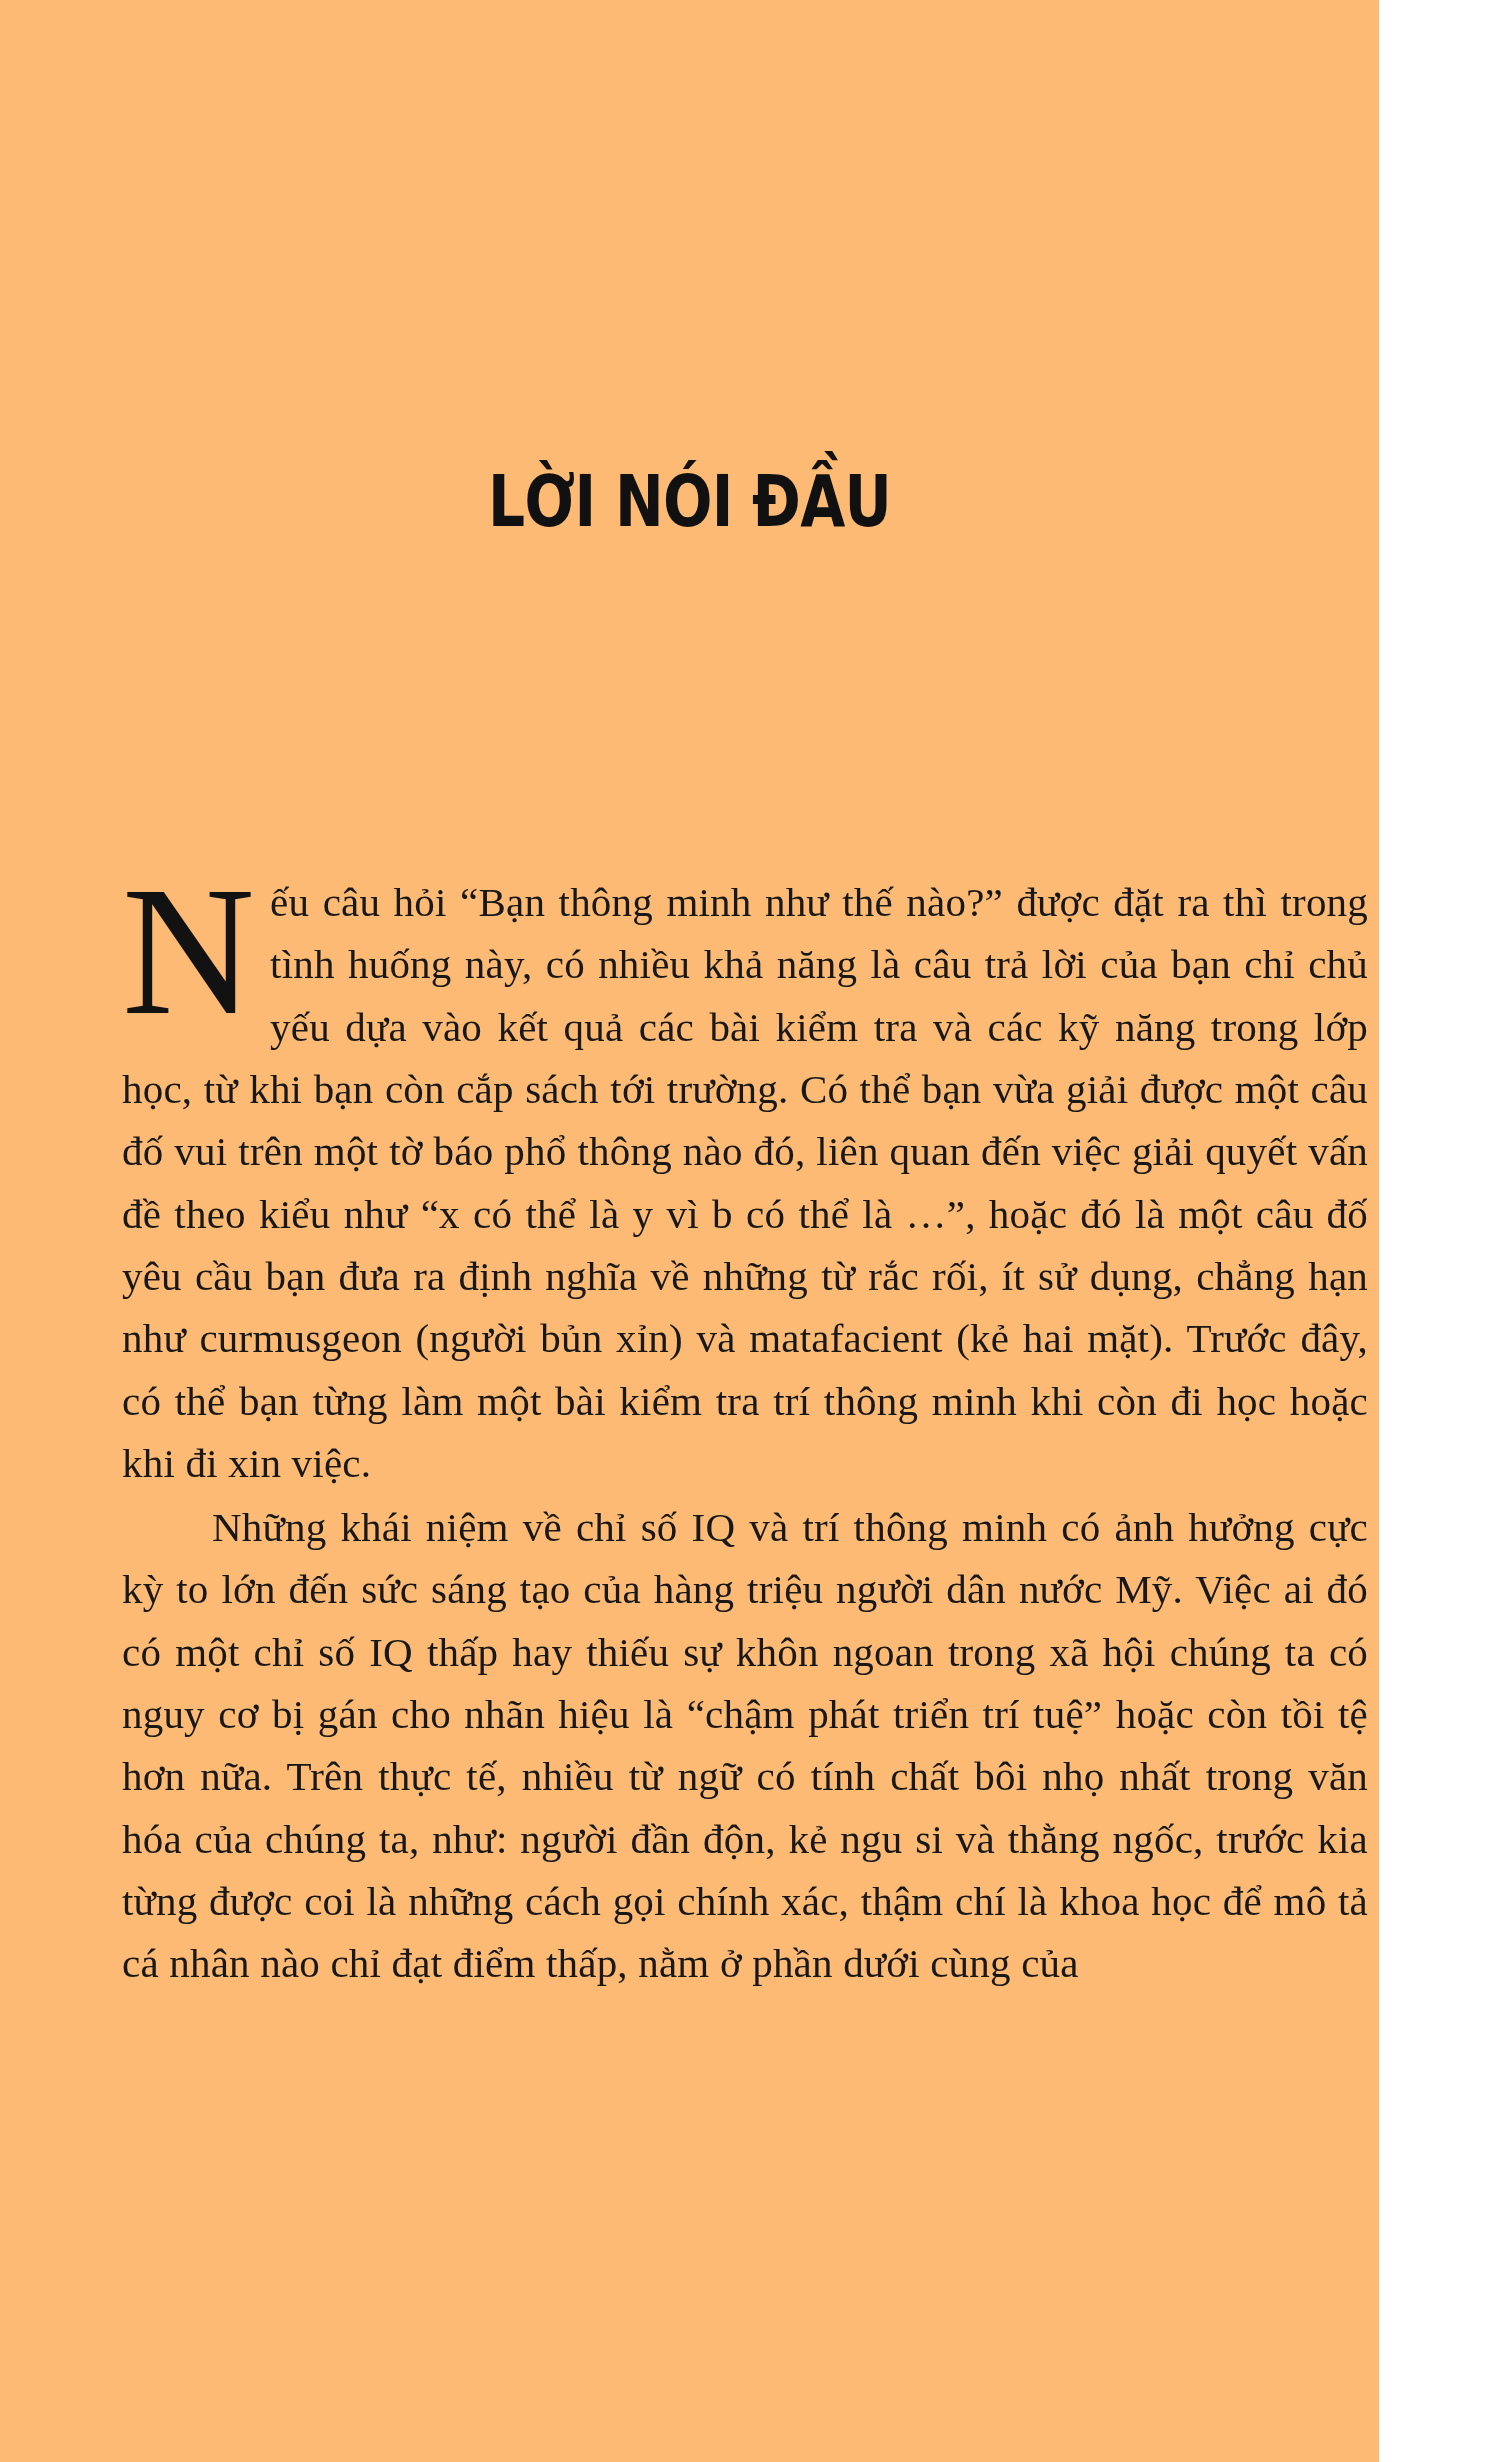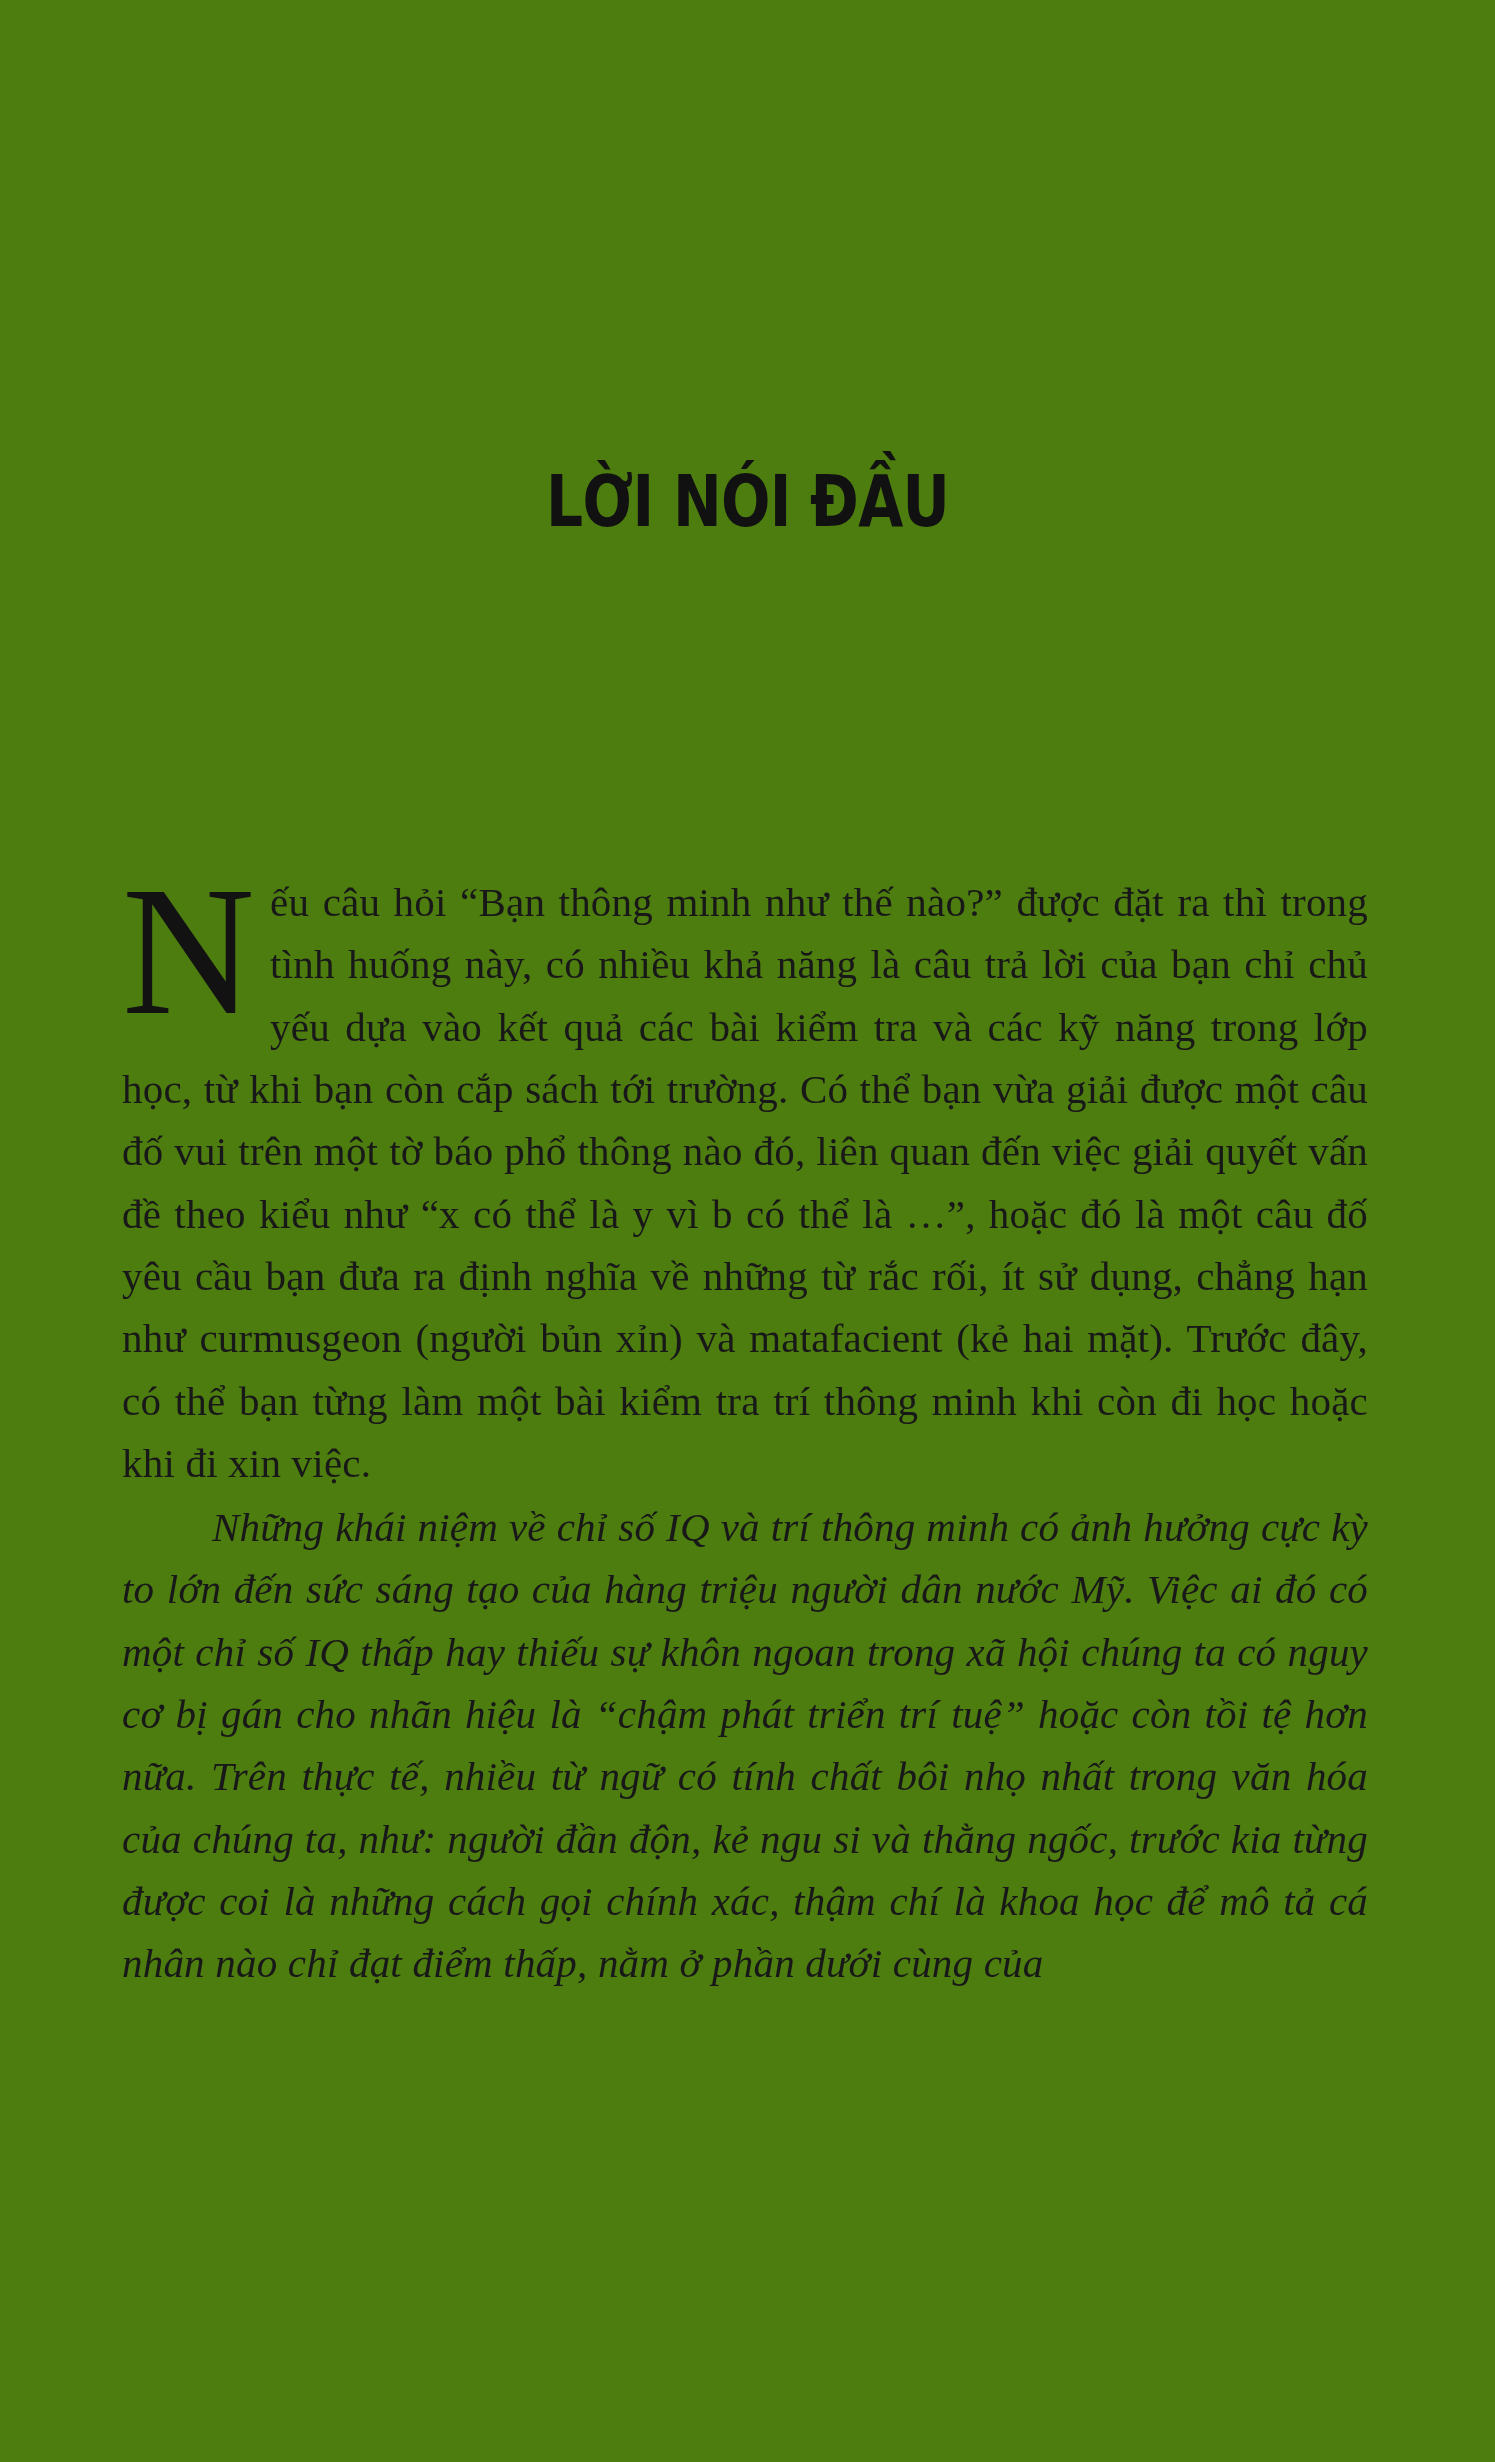--- a/index.html
+++ b/index.html
@@ -2,23 +2,23 @@
 <html style="font-size:15px"><head>
 <meta charset="utf-8">
 <style>
   html, body {
     margin: 0;
     padding: 0;
     background: #ffffff;
   }
   .page {
     position: relative;
-    width: 1495px;
+    width: 1379px;
     height: 2462px;
-    background: #4d7c0f;
+    background: #fdba74;
     overflow: hidden;
     font-family: "Liberation Serif", serif;
     color: #1a1a1a;
   }
   .chapter-title {
     position: absolute;
     top: 412px;
     left: 0;
     width: 100%;
     text-align: center;
@@ -41,21 +41,20 @@
     line-height: 1.52;
     text-align: justify;
     text-justify: inter-word;
     margin: 0 0 0 0;
     color: #181818;
     letter-spacing: 0.2px;
   }
   .para + .para {
     text-indent: 90px;
     margin-top: 1.9px;
-    font-style: italic;
   }
   .dropcap-para {
     position: relative;
     min-height: 169px;
   }
   .dropcap {
     float: left;
     font-family: "Liberation Serif", serif;
     font-size: 184px;
     line-height: 0.78;

